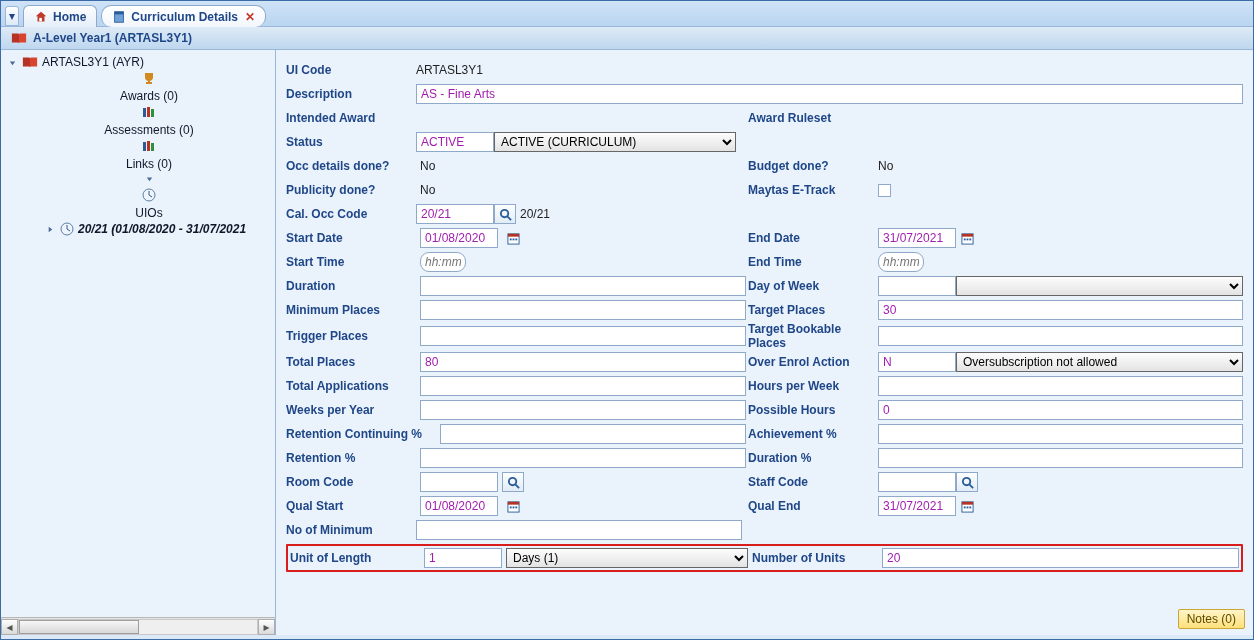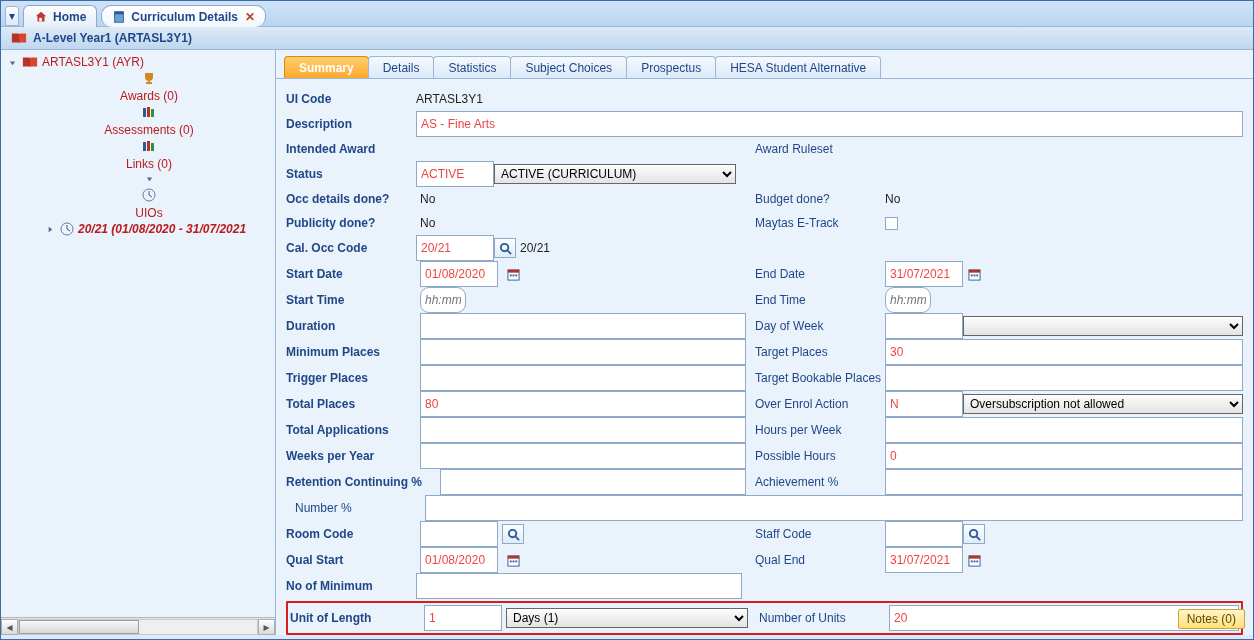--- a/index.html
+++ b/index.html
@@ -14,42 +14,42 @@
 .tab.active { background: linear-gradient(#fff,#f2f7fd); z-index: 2; border-radius: 10px; }
 .tab .close { color: #c1392b; font-weight: bold; margin-left: 2px; }
 
 
 .titlestrip { display:flex; align-items:center; gap:6px; padding: 4px 10px; background: linear-gradient(#dfeaf6,#bed7ef); border-bottom: 1px solid #9ab7d9; color: #1f4788; font-weight: bold; font-size: 13px; }
 
 
 .body { display: flex; height: calc(100% - 26px - 27px); }
 .left { width: 275px; border-right: 1px solid #9ab7d9; background: #eaf2fb; display:flex; flex-direction:column; }
 .tree { flex: 1; overflow: auto; padding: 4px 2px; }
-.treerow { display: flex; align-items: center; gap: 4px; padding: 1px 0 1px 4px; color: #b91c1c; white-space: nowrap; }
+.treerow { display: flex; align-items: center; gap: 4px; padding: 1px 0 1px 4px; color: #0f172a; white-space: nowrap; }
 .treerow.bold { font-weight: bold; font-style: italic; }
 .exp { width: 11px; height: 11px; display:inline-flex; align-items:center; justify-content:center; color:#4a6b94; }
 .exp svg{width:9px;height:9px;}
 .ind1 { padding-left: 22px; flex-direction: column; }
 .ind2 { padding-left: 42px; }
 .hscroll { height: 18px; background: #e3e3e3; border-top:1px solid #b8b8b8; display:flex; align-items:center; }
 .hscroll .btn { width:17px; height:16px; background: linear-gradient(#fefefe,#d9d9d9); border:1px solid #aeaeae; display:flex;align-items:center;justify-content:center;color:#555;}
 .hscroll .track { flex:1; height:16px; background:#efefef; border:1px solid #c9c9c9; position:relative;}
 .hscroll .thumb { position:absolute; left:0; top:0; height:14px; width:120px; background: linear-gradient(#f7f7f7,#d8d8d8); border:1px solid #9e9e9e;}
 
 .right { flex: 1; background: #eaf2fb; display:flex; flex-direction:column; overflow:hidden; }
 .inner-tabs { display:flex; gap:0; padding: 6px 8px 0 8px; border-bottom: 1px solid #9ab7d9; background:#eaf2fb; }
 .itab { height: 22px; padding: 0 14px; display:flex; align-items:center; border:1px solid #9ab7d9; border-bottom:none; border-radius: 4px 4px 0 0; background: linear-gradient(#f5f9fd,#dbe9f9); color:#1f4788; margin-right:-1px; }
 .itab.active { background: linear-gradient(#ffcf6b,#ffa82e); border-color:#d08a1f; color:#fff; font-weight:bold; }
 
 .form { flex:1; overflow:auto; padding: 8px 10px 4px 10px; position:relative; }
 .row { display:flex; align-items:center; min-height:24px; }
 .lbl { width: 130px; color:#1f4788; font-weight:bold; }
-.lbl2 { width: 130px; color:#1f4788; font-weight:normal; margin-left: 9px; }
+.lbl2 { width: 130px; color:#1f4788; font-weight:bold; margin-left: 2px; }
 .valtext { color:#222; }
-input[type=text].inp, .inp { height: 26px; border:1px solid #8ea9c9; background:#fff; padding: 1px 4px; color:#ef4444; }
+input[type=text].inp, .inp { height: 20px; border:1px solid #8ea9c9; background:#fff; padding: 1px 4px; color:#a21caf; }
 .placeholder { color:#8ea9c9; font-style:italic;border-radius:9px; }
 select.sel { height:20px; border:1px solid #666; background: linear-gradient(#fdfdfd,#e3e3e3); padding: 0 2px; }
 .widefull { flex:1; }
 .btnicon { width:22px; height:20px; border:1px solid #8ea9c9; background: linear-gradient(#fdfefe,#e1ecf7); display:inline-flex; align-items:center; justify-content:center; }
 .btnicon svg { width:13px; height:13px; }
 .chk { width:13px; height:13px; border:1px solid #8ea9c9; background:#fff; display:inline-block; }
 
 
 .leftblock { width: 460px; display:flex; align-items:center; gap:4px; }
 
@@ -176,40 +176,20 @@
       <div class="hscroll">
         <div class="btn">◂</div>
         <div class="track">
             <div class="thumb"></div>
           </div>
         <div class="btn">▸</div>
       </div>
     </div>
 
     <div class="right">
-      <div class="inner-tabs">
-        <div class="itab active">
-            <span>Summary</span>
-          </div>
-        <div class="itab">
-            <span>Details</span>
-          </div>
-        <div class="itab">
-            <span>Statistics</span>
-          </div>
-        <div class="itab">
-            <span>Subject Choices</span>
-          </div>
-        <div class="itab">
-            <span>Prospectus</span>
-          </div>
-        <div class="itab">
-            <span>HESA Student Alternative</span>
-          </div>
-      </div>
 
       <div class="form">
 
         <div class="row">
           <span class="lbl">UI Code</span>
           <span class="valtext">ARTASL3Y1</span>
         </div>
 
         <div class="row">
           <span class="lbl">Description</span>
@@ -354,21 +334,25 @@
         <div class="row">
           <div class="leftblock">
             <span class="lbl" style="width:150px">Retention Continuing %</span>
             <input type="text" class="inp" style="flex: 1 1 0%;">
           </div>
           <span class="lbl2">Achievement %</span>
           <input type="text" class="inp widefull" style="">
         </div>
 
         <div class="row">
-          <span class="lbl2">Number %</span>
+          <div class="leftblock">
+            <span class="lbl">Retention %</span>
+            <input type="text" class="inp" style="flex: 1 1 0%;">
+          </div>
+          <span class="lbl2">Duration %</span>
           <input type="text" class="inp widefull" style="">
         </div>
 
         <div class="row">
           <div class="leftblock">
             <span class="lbl">Room Code</span>
             <input type="text" class="inp" style="width: 78px;">
             <span class="btnicon">
                 <svg viewBox="0 0 14 14">
                   <circle cx="6" cy="6" r="4" fill="none" stroke="#2a5c99" stroke-width="2"></circle>

